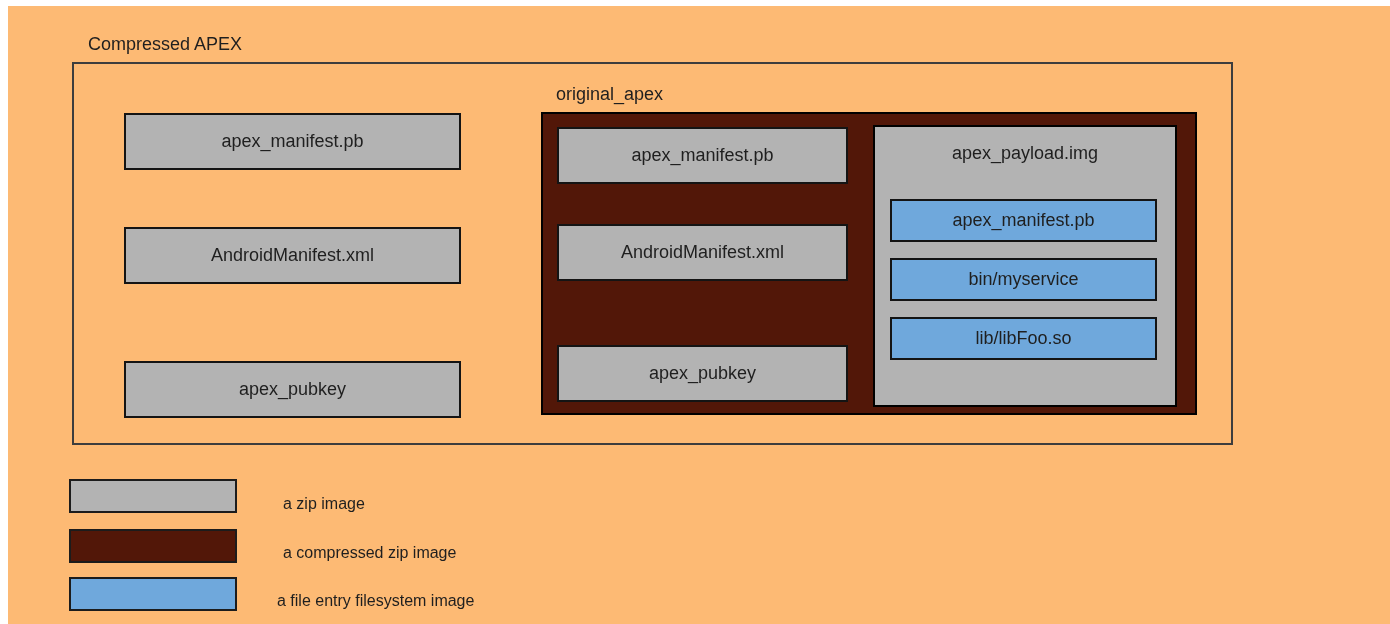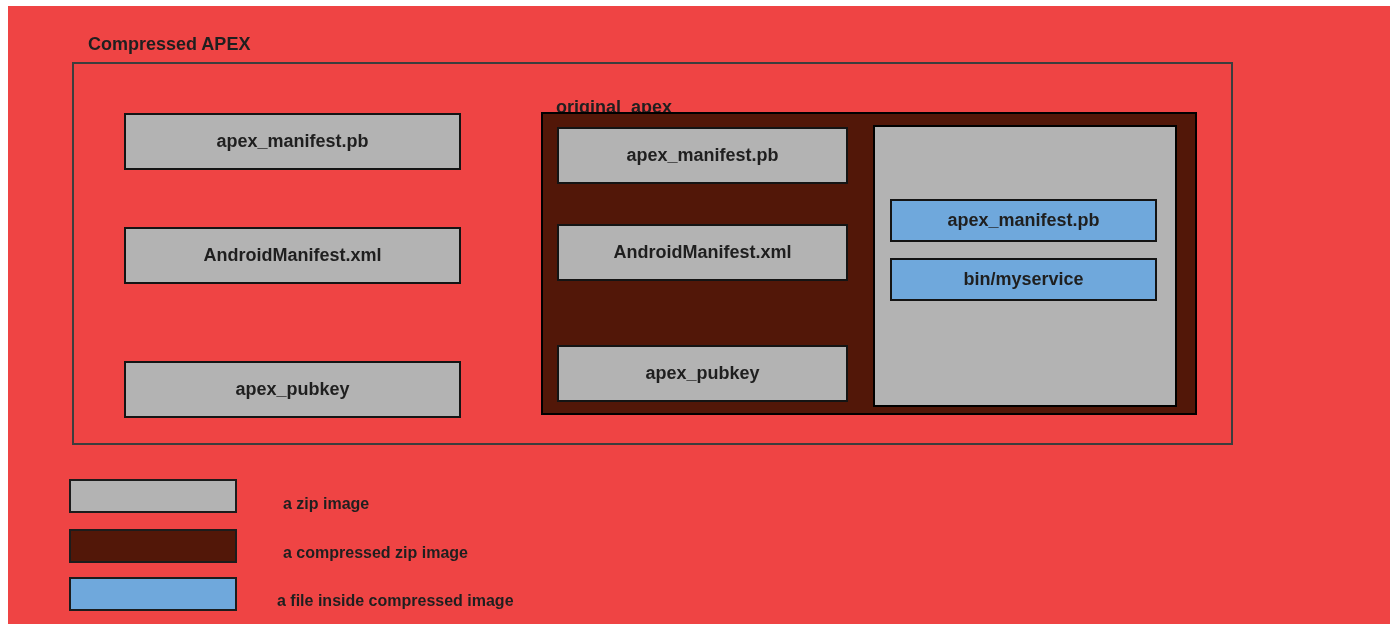--- a/index.html
+++ b/index.html
@@ -5,24 +5,23 @@
   html, body {
     margin: 0;
     padding: 0;
     background: #ffffff;
     font-family: "Liberation Sans", sans-serif;
   }
   #canvas {
     position: relative;
     width: 1390px;
     height: 624px;
-    background: #ef4444;
+    background: #fdba74;
     overflow: hidden;
     color: #1f1f1f;
-    font-weight: bold;
   }
   
   .edge-top  { position: absolute; left: 0; top: 0; width: 1390px; height: 6px; background: #ffffff; }
   .edge-left { position: absolute; left: 0; top: 0; width: 8px; height: 624px; background: #ffffff; }
 
   .lbl {
     position: absolute;
     font-size: 18px;
     line-height: 20px;
     white-space: nowrap;
@@ -115,44 +114,48 @@
   <div class="box zip col-left" style="top:113px;">
     <span>apex_manifest.pb</span>
   </div>
   <div class="box zip col-left" style="top:227px;">
     <span>AndroidManifest.xml</span>
   </div>
   <div class="box zip col-left" style="top:361px;">
     <span>apex_pubkey</span>
   </div>
 
-  <div class="lbl" style="left:556px; top:97px;">original_apex</div>
+  <div class="lbl" style="left:556px; top:84px;">original_apex</div>
 
   <div class="maroon"></div>
 
   <div class="box zip col-mid" style="top:127px;">
     <span>apex_manifest.pb</span>
   </div>
   <div class="box zip col-mid" style="top:224px;">
     <span>AndroidManifest.xml</span>
   </div>
   <div class="box zip col-mid" style="top:345px;">
     <span>apex_pubkey</span>
   </div>
 
   <div class="payload">
+    <div class="payload-label">apex_payload.img</div>
     <div class="box fs fs-file" style="top:72px;">
       <span>apex_manifest.pb</span>
     </div>
     <div class="box fs fs-file" style="top:131px;">
       <span>bin/myservice</span>
+    </div>
+    <div class="box fs fs-file" style="top:190px;">
+      <span>lib/libFoo.so</span>
     </div>
   </div>
 
   <div class="swatch zip" style="top:479px;"></div>
   <div class="legend-label" style="left:283px; top:495px;">a zip image</div>
 
   <div class="swatch comp" style="top:529px;"></div>
   <div class="legend-label" style="left:283px; top:544px;">a compressed zip image</div>
 
   <div class="swatch fs" style="top:577px;"></div>
-  <div class="legend-label" style="left:277px; top:592px;">a file inside compressed image</div>
+  <div class="legend-label" style="left:277px; top:592px;">a file entry filesystem image</div>
 </div>
 
 </body></html>

